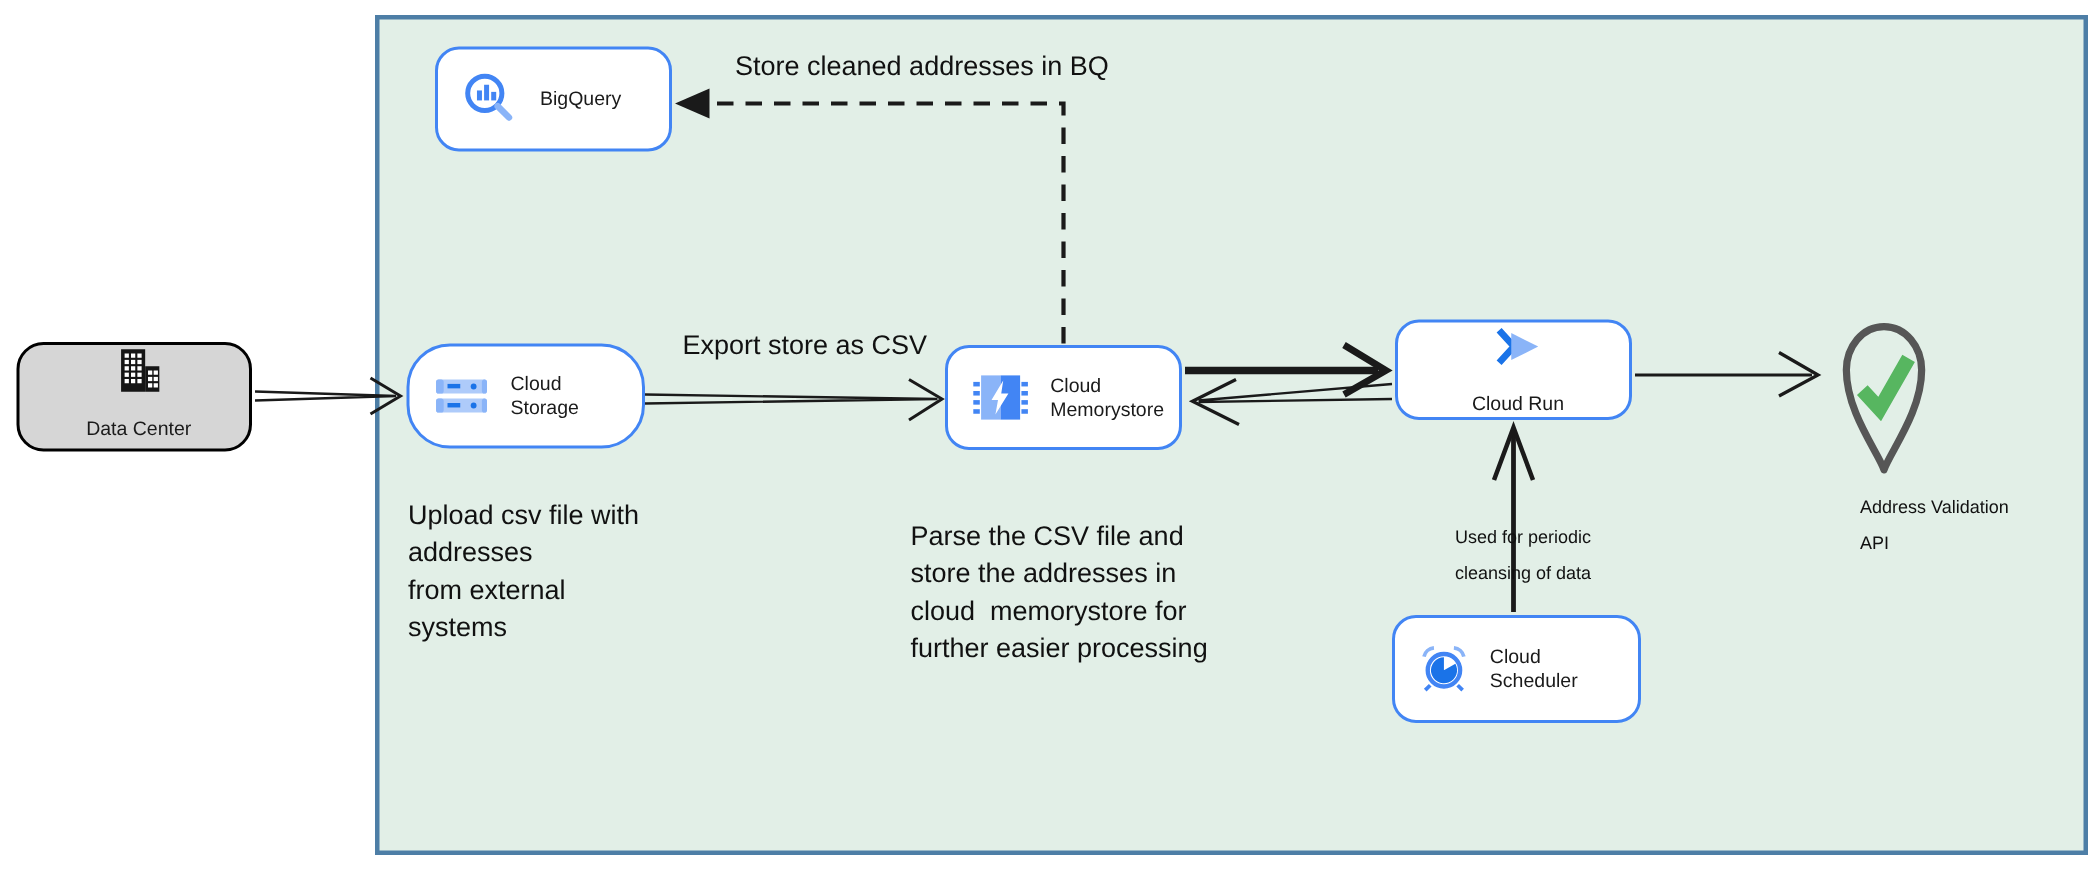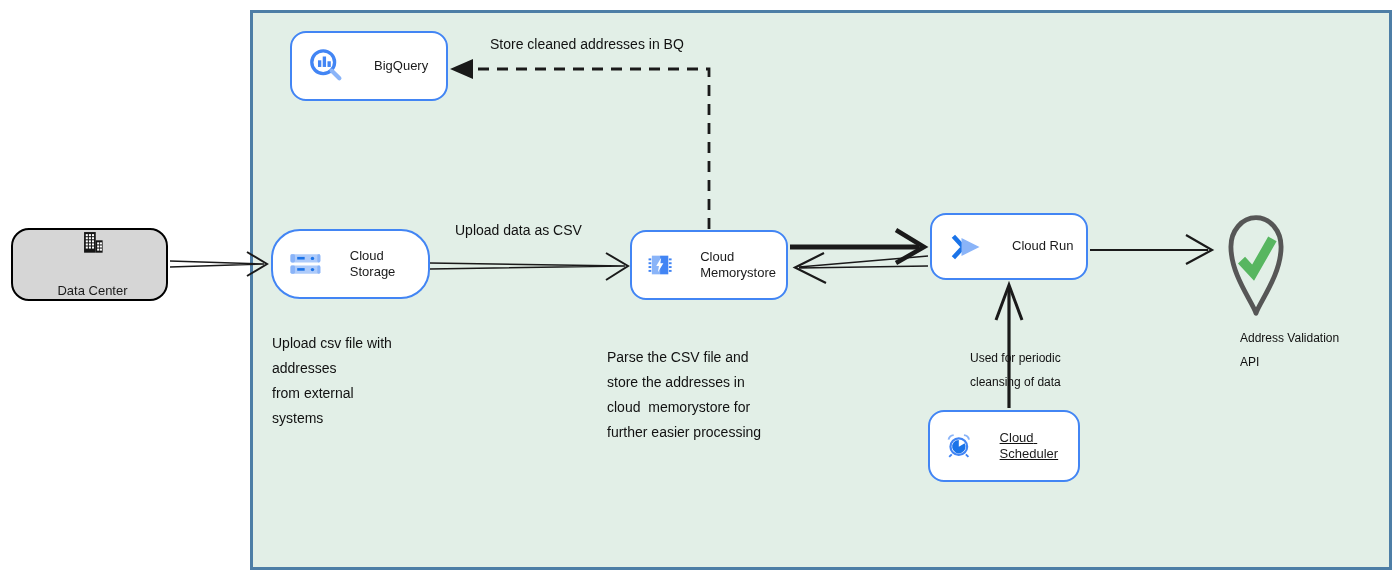--- a/index.html
+++ b/index.html
@@ -10,25 +10,25 @@
     --icon-blue:#4285f4; --icon-blue-light:#8ab4f8; --icon-blue-pale:#aecbfa; --icon-blue-dark:#1a73e8;
     --pin-outline:#565656; --check-green:#57b660;
   }
   *{margin:0;padding:0;box-sizing:border-box;}
   html,body{width:1400px;height:580px;background:#ffffff;overflow:hidden;
     font-family:"Liberation Sans", sans-serif; color:#111;}
   .canvas{position:relative;width:1400px;height:580px;}
   .boundary{position:absolute;left:250px;top:10px;width:1142px;height:560px;
     background:var(--boundary-fill);border:3px solid var(--boundary-border);z-index:0;}
   .arrows{position:absolute;left:0;top:0;z-index:1;pointer-events:none;}
-  .node{position:absolute;display:flex;align-items:center;gap:28px;padding:0 10px 0 16px;
+  .node{position:absolute;display:flex;align-items:center;gap:14px;padding:0 10px 0 16px;
     background:var(--node-fill);border:2px solid var(--node-border);border-radius:16px;z-index:2;}
   .node .label{font-size:13px;line-height:1.25;color:#1a1a1a;white-space:pre-wrap;}
   .node-external{background:var(--external-node-fill);border:2px solid var(--external-node-border);border-radius:18px;}
-  .note{position:absolute;font-size:14px;line-height:25px;color:#111;white-space:pre-wrap;z-index:2;}
+  .note{position:absolute;font-size:18px;line-height:25px;color:#111;white-space:pre-wrap;z-index:2;}
   .note-sm{font-size:12px;line-height:24px;}
   .endpoint{position:absolute;z-index:2;}
   
   .f-blue{fill:var(--icon-blue)} .f-lblue{fill:var(--icon-blue-light)} .f-pblue{fill:var(--icon-blue-pale)}
   .f-dblue{fill:var(--icon-blue-dark)} .f-white{fill:#ffffff} .f-black{fill:#151515}
   .s-blue{stroke:var(--icon-blue);fill:none} .s-lblue{stroke:var(--icon-blue-light);fill:none}
   .s-dblue{stroke:var(--icon-blue-dark);fill:none}
   .arrow{stroke:var(--arrow-color);fill:none}
   .arrow-fill{fill:var(--arrow-color);stroke:none}
   .pin-path{stroke:var(--pin-outline);fill:none}
@@ -150,48 +150,48 @@
           <rect x="38" y="31" width="5" height="3.5"></rect>
       </g>
       <rect class="f-lblue" x="7" y="5" width="15" height="34"></rect>
       <rect class="f-blue" x="22" y="5" width="15" height="34"></rect>
       <polygon class="f-white" points="24,9 15,24 20,24 18,35 28,19 22.5,19"></polygon>
     </svg>
     <span class="label">Cloud
 Memorystore</span>
   </div>
 
-  <div class="node" style="left:930px;top:213px;width:158px;height:67px;">
+  <div class="node" style="left:930px;top:213px;width:158px;height:67px;flex-direction:column;">
     <svg width="36" height="32" viewBox="0 0 40 34">
       <path class="s-dblue" d="M6,5 L17,17 L6,29" stroke-width="5"></path>
       <polygon class="f-lblue" points="15,7 35,17 15,27"></polygon>
     </svg>
     <span class="label">Cloud Run</span>
   </div>
 
-  <div class="node" style="left:928px;top:410px;width:152px;height:72px;text-decoration:underline;">
+  <div class="node" style="left:928px;top:410px;width:166px;height:72px;">
     <svg width="36" height="38" viewBox="0 0 40 42">
       <path class="s-lblue" d="M4,11 A9 9 0 0 1 12,4" stroke-width="3"></path>
       <path class="s-lblue" d="M36,11 A9 9 0 0 0 28,4" stroke-width="3"></path>
       <path class="s-blue" d="M9,34 L5,38 M31,34 L35,38" stroke-width="3"></path>
       <circle class="s-blue" cx="20" cy="22" r="13" stroke-width="3.5" fill="#fff"></circle>
       <path class="f-dblue" d="M20,22 L20,11.5 A10.5,10.5 0 1 0 29.2,16.8 Z"></path>
     </svg>
     <span class="label">Cloud Scheduler</span>
   </div>
 
   <div class="endpoint" style="left:1221px;top:209px;">
     <svg width="70" height="110" viewBox="0 0 72 114">
       <path class="pin-path" stroke-width="5" stroke-linejoin="round" d="M36,108 C32,96 10,68 10,39 C10,23 21,9 36,9 C51,9 62,23 62,39 C62,68 40,96 36,108 Z"></path>
       <path class="check-path" stroke-width="10" d="M21,53 L33,66 L53,31"></path>
     </svg>
   </div>
 
   <div class="note" style="left:490px;top:32px;">Store cleaned addresses in BQ</div>
-  <div class="note" style="left:455px;top:218px;">Upload data as CSV</div>
+  <div class="note" style="left:455px;top:218px;">Export store as CSV</div>
   <div class="note" style="left:272px;top:331px;">Upload csv file with
 addresses
 from external
 systems</div>
   <div class="note" style="left:607px;top:345px;">Parse the CSV file and
 store the addresses in
 cloud  memorystore for
 further easier processing</div>
   <div class="note note-sm" style="left:970px;top:346px;">Used for periodic
 cleansing of data</div>

